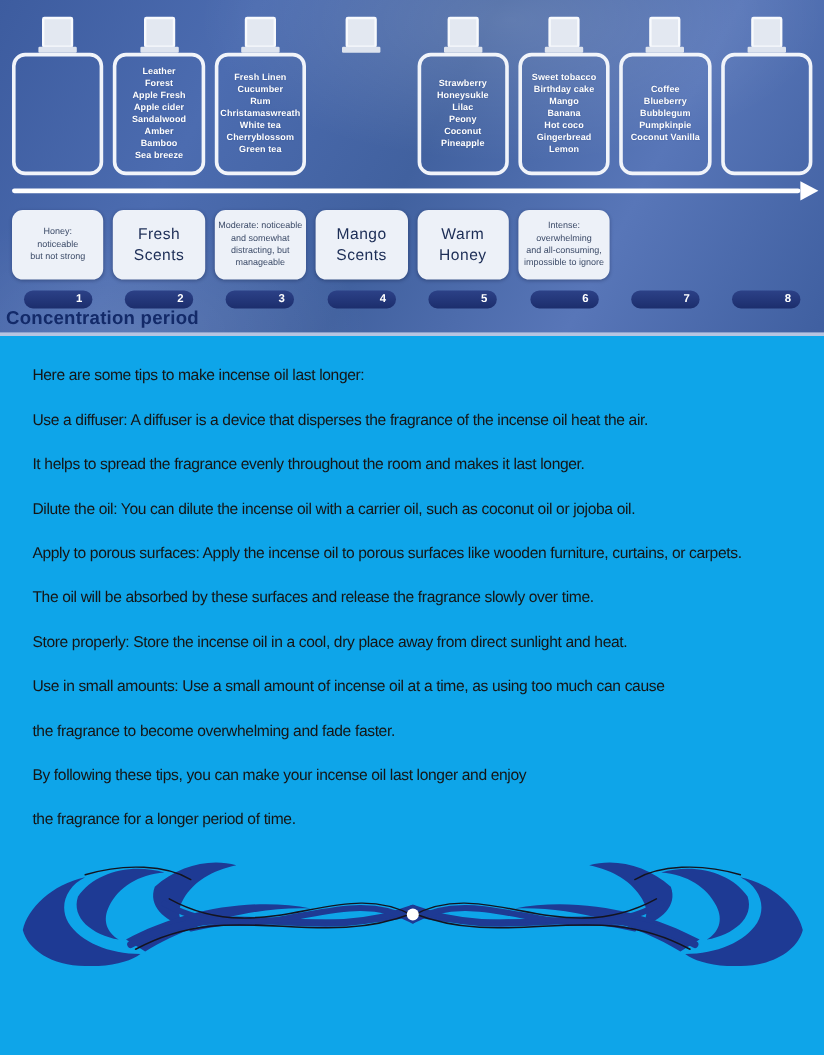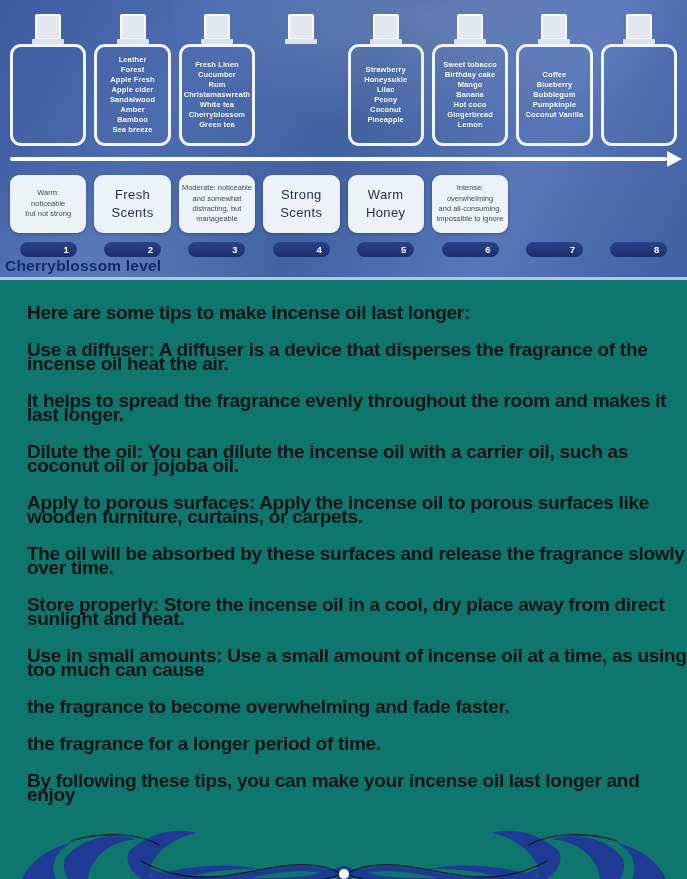--- a/index.html
+++ b/index.html
@@ -1,20 +1,20 @@
 <!DOCTYPE html>
 <html><head>
 <meta charset="utf-8">
 <style>
   * { box-sizing: border-box; }
   html,body { margin:0; padding:0; background:#fff; }
   .page {
     position: relative;
     width: 687px; height: 879px;
-    background: #0f766e;
+    background: #0ea5e9;
     font-family: "Liberation Sans", sans-serif;
     overflow: hidden;
   }
 
   
   .panel {
     position: relative;
     width: 687px; height: 280px;
     background:
       radial-gradient(ellipse 420px 190px at 62% 6%, rgba(255,255,255,0.16), rgba(255,255,255,0) 62%),
@@ -100,24 +100,23 @@
 
   .axis-label {
     position:absolute; left:5px; top:257px;
     font-size:15.5px; font-weight:bold; color:#132a69; letter-spacing:.2px;
   }
 
   
   .tips { padding: 26px 0 0 27px; }
   .tip-line {
     margin: 0 0 23px 0;
-    font-size: 19px; line-height: 14px;
+    font-size: 13px; line-height: 14px;
     letter-spacing: -0.3px;
     color: #151515;
-    font-weight: bold;
   }
 
   
   .flourish-wrap { margin-top: 14px; text-align:center; }
 </style>
 </head>
 <body>
 
 <div class="page">
 
@@ -204,35 +203,35 @@
           <div class="bottle-scents"></div>
         </div>
       </div>
     </div>
 
     <div class="arrow-track"></div>
     <div class="arrow-head"></div>
 
     <div class="grid8 levels-row">
       <div class="level-box">
-        <div class="level-text">Warm:
+        <div class="level-text">Honey:
 noticeable
 but not strong</div>
       </div>
       <div class="level-box big">
         <div class="level-text">Fresh Scents</div>
       </div>
       <div class="level-box">
         <div class="level-text">Moderate: noticeable
 and somewhat
 distracting, but
 manageable</div>
       </div>
       <div class="level-box big">
-        <div class="level-text">Strong Scents</div>
+        <div class="level-text">Mango Scents</div>
       </div>
       <div class="level-box big">
         <div class="level-text">Warm Honey</div>
       </div>
       <div class="level-box">
         <div class="level-text">Intense:
 overwhelming
 and all-consuming,
 impossible to ignore</div>
       </div>
@@ -258,35 +257,35 @@
           <div class="pill">6</div>
         </div>
       <div class="pill-cell">
           <div class="pill">7</div>
         </div>
       <div class="pill-cell">
           <div class="pill">8</div>
         </div>
     </div>
 
-    <div class="axis-label">Cherryblossom level</div>
+    <div class="axis-label">Concentration period</div>
   </div>
 
   <div class="tips">
     <p class="tip-line">Here are some tips to make incense oil last longer:</p>
     <p class="tip-line">Use a diffuser: A diffuser is a device that disperses the fragrance of the incense oil heat the air.</p>
     <p class="tip-line">It helps to spread the fragrance evenly throughout the room and makes it last longer.</p>
     <p class="tip-line">Dilute the oil: You can dilute the incense oil with a carrier oil, such as coconut oil or jojoba oil.</p>
     <p class="tip-line">Apply to porous surfaces: Apply the incense oil to porous surfaces like wooden furniture, curtains, or carpets.</p>
     <p class="tip-line">The oil will be absorbed by these surfaces and release the fragrance slowly over time.</p>
     <p class="tip-line">Store properly: Store the incense oil in a cool, dry place away from direct sunlight and heat.</p>
     <p class="tip-line">Use in small amounts: Use a small amount of incense oil at a time, as using too much can cause</p>
     <p class="tip-line">the fragrance to become overwhelming and fade faster.</p>
+    <p class="tip-line">By following these tips, you can make your incense oil last longer and enjoy</p>
     <p class="tip-line">the fragrance for a longer period of time.</p>
-    <p class="tip-line">By following these tips, you can make your incense oil last longer and enjoy</p>
   </div>
 
   <div class="flourish-wrap">
     <svg width="670" height="92" viewBox="0 0 670 92" xmlns="http://www.w3.org/2000/svg">
       <g id="flo-half">
         <g fill="#1e3a94">
           <path d="M10,62 C14,78 34,92 62,92 C84,93 100,88 108,82 C82,82 58,72 48,56 C40,42 46,26 62,18 C34,24 14,44 10,62 Z"></path>
           <path d="M56,34 C70,14 100,6 128,14 C106,16 90,26 82,42 C76,54 80,64 90,70 C68,66 50,52 56,34 Z"></path>
           <path d="M120,26 C140,8 166,2 188,8 C168,12 152,22 144,36 C138,46 140,54 146,60 C128,54 114,42 120,26 Z"></path>
           <path d="M96,70 C140,46 200,34 250,44 C205,42 150,56 112,80 Z"></path>

